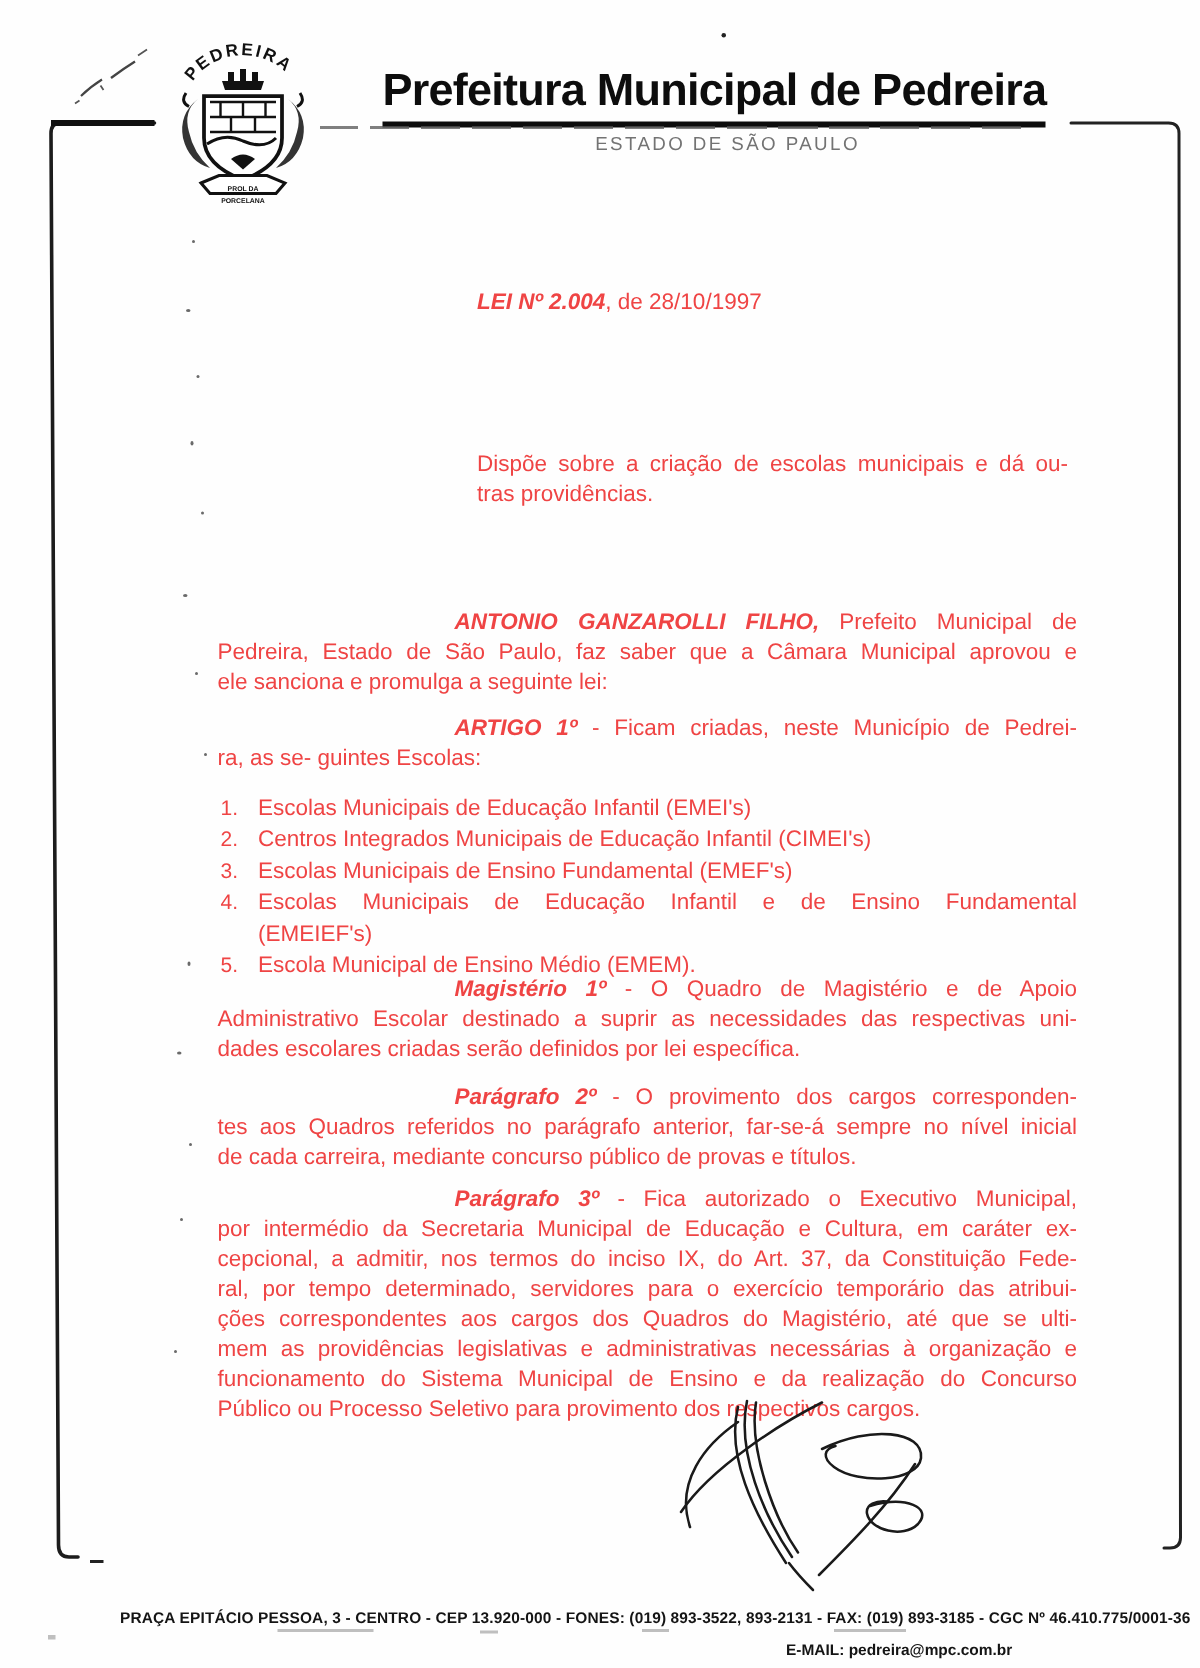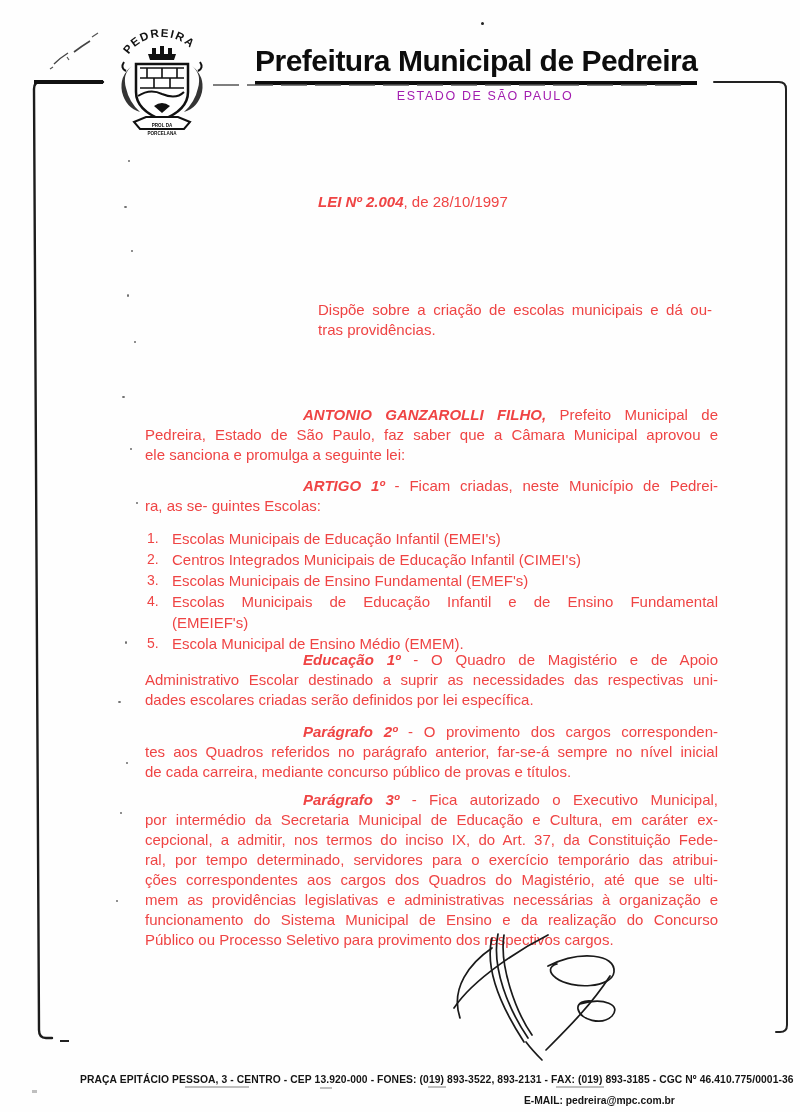--- a/index.html
+++ b/index.html
@@ -23,21 +23,21 @@
     white-space:nowrap;
     margin-left:48px;
   }
   .hdr-underline2{
     position:absolute;left:213px;top:84px;width:472px;height:2px;
     background:repeating-linear-gradient(90deg,#555 0 26px,transparent 26px 34px);
     opacity:.75;
   }
   .hdr-subtitle{
     position:absolute;left:380px;top:89px;width:210px;
-    text-align:center;font-size:12.5px;letter-spacing:1.6px;color:#a21caf;
+    text-align:center;font-size:12.5px;letter-spacing:1.6px;color:#737373;
   }
   
   .blk{position:absolute;font-size:15px;color:#ef4444;}
   .line{line-height:20px;height:20px;overflow:visible;}
   .j{text-align:justify;text-align-last:justify;}
   .ind{padding-left:158px;box-sizing:border-box;}
   .lead{font-weight:bold;font-style:italic;margin-top:16px;}
   
   .lawnum{font-weight:bold;font-style:italic;}
   
@@ -149,21 +149,21 @@
     </div>
     <div class="li">
       <span class="num">5.</span>
       <div class="litxt">
           <div class="lline">Escola Municipal de Ensino Médio (EMEM).</div>
         </div>
     </div>
   </div>
 
   <div class="blk" style="left:145px;top:650px;width:573px;">
-    <div class="line j ind"><span class="lead">Educação 1º</span><span>  - O Quadro de Magistério e de Apoio</span></div>
+    <div class="line j ind"><span class="lead">Magistério 1º</span><span>  - O Quadro de Magistério e de Apoio</span></div>
     <div class="line j">Administrativo Escolar destinado a suprir as necessidades das respectivas uni-</div>
     <div class="line">dades escolares criadas serão definidos por lei específica.</div>
   </div>
 
   <div class="blk" style="left:145px;top:722px;width:573px;">
     <div class="line j ind"><span class="lead">Parágrafo 2º</span><span> - O provimento dos cargos corresponden-</span></div>
     <div class="line j">tes aos Quadros referidos no parágrafo anterior, far-se-á sempre no nível inicial</div>
     <div class="line">de cada carreira, mediante concurso público de provas e títulos.</div>
   </div>
 

